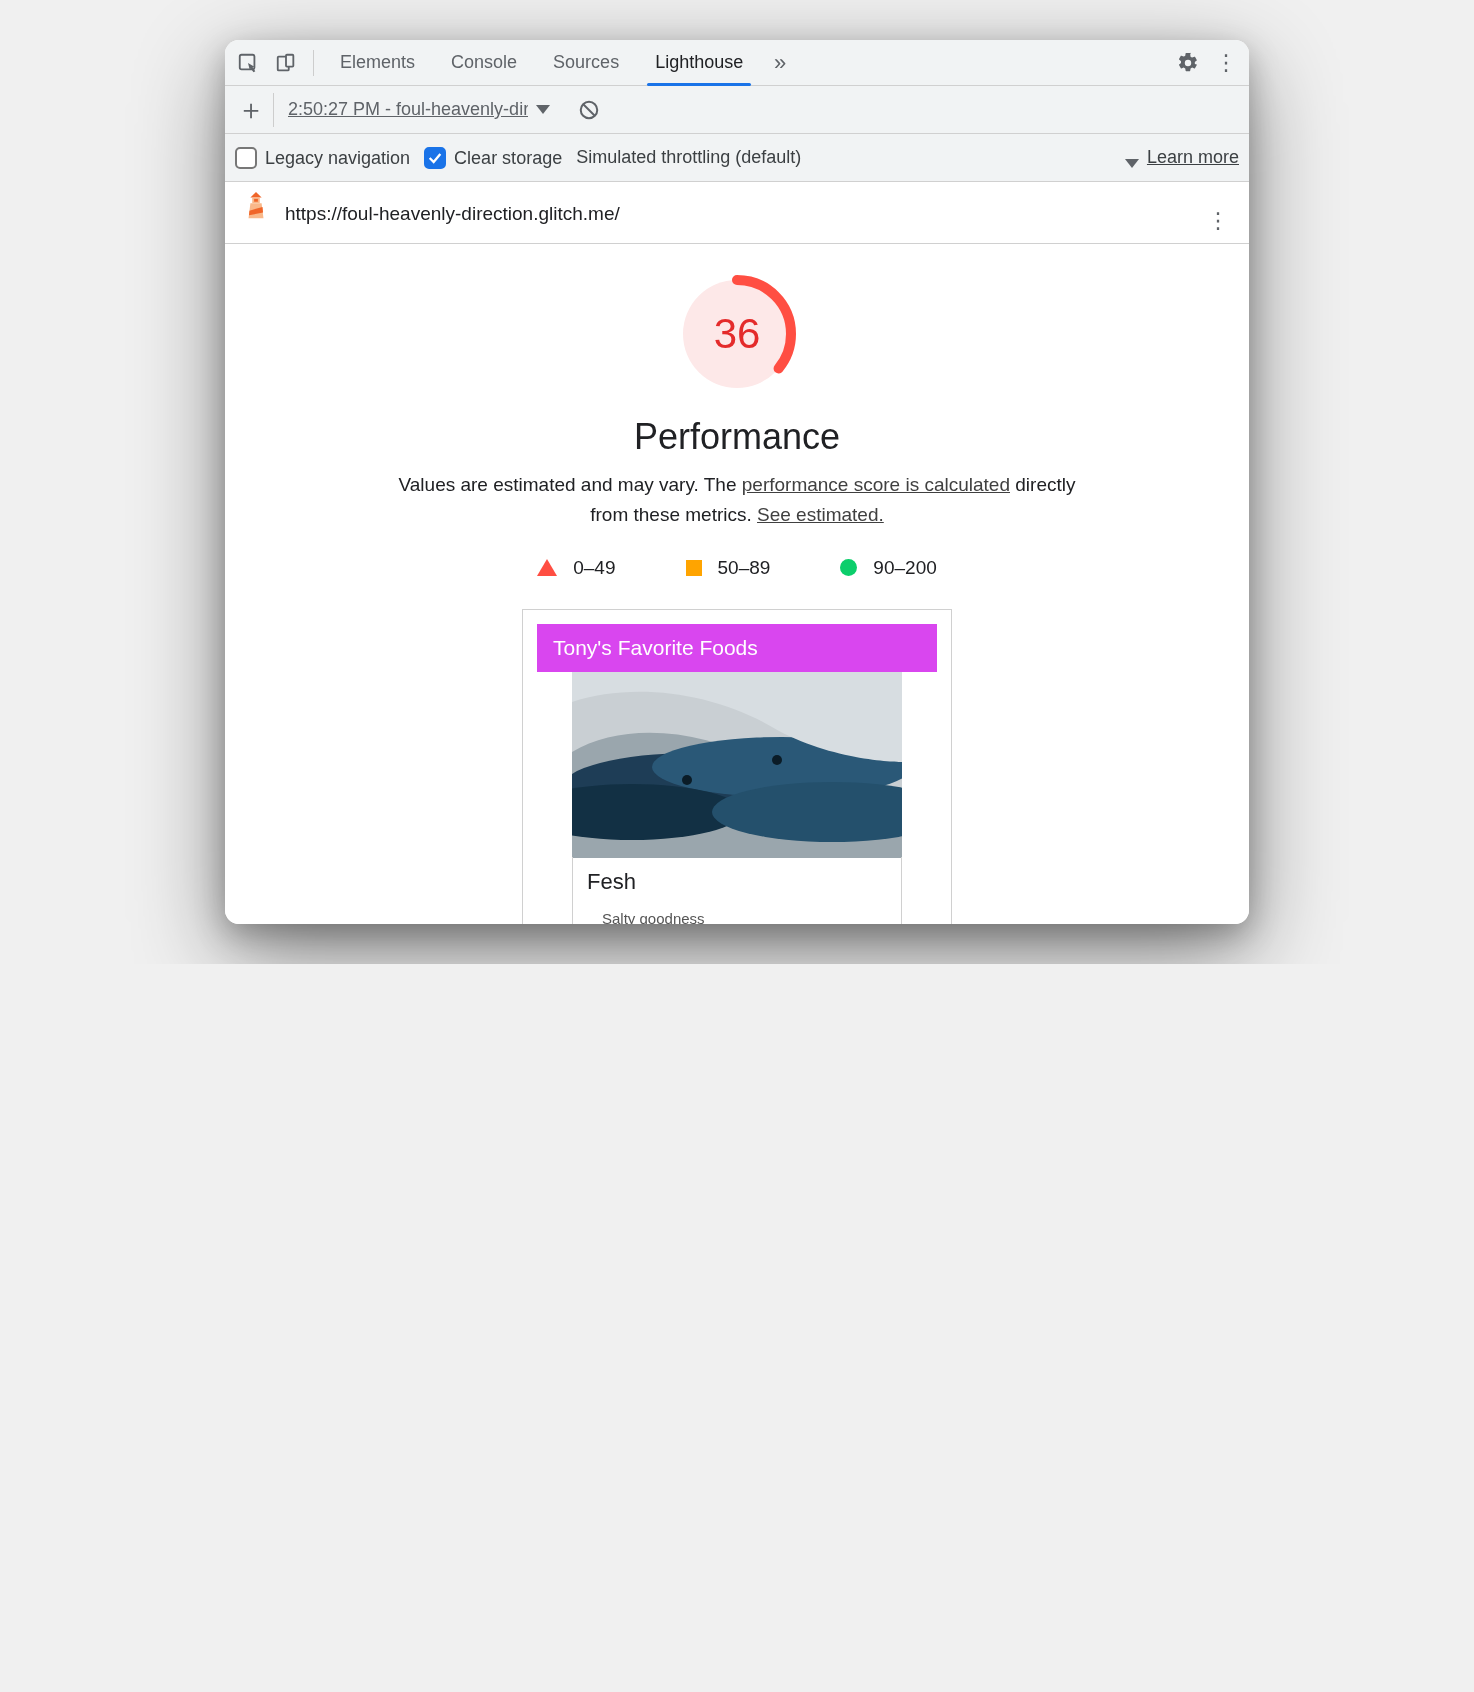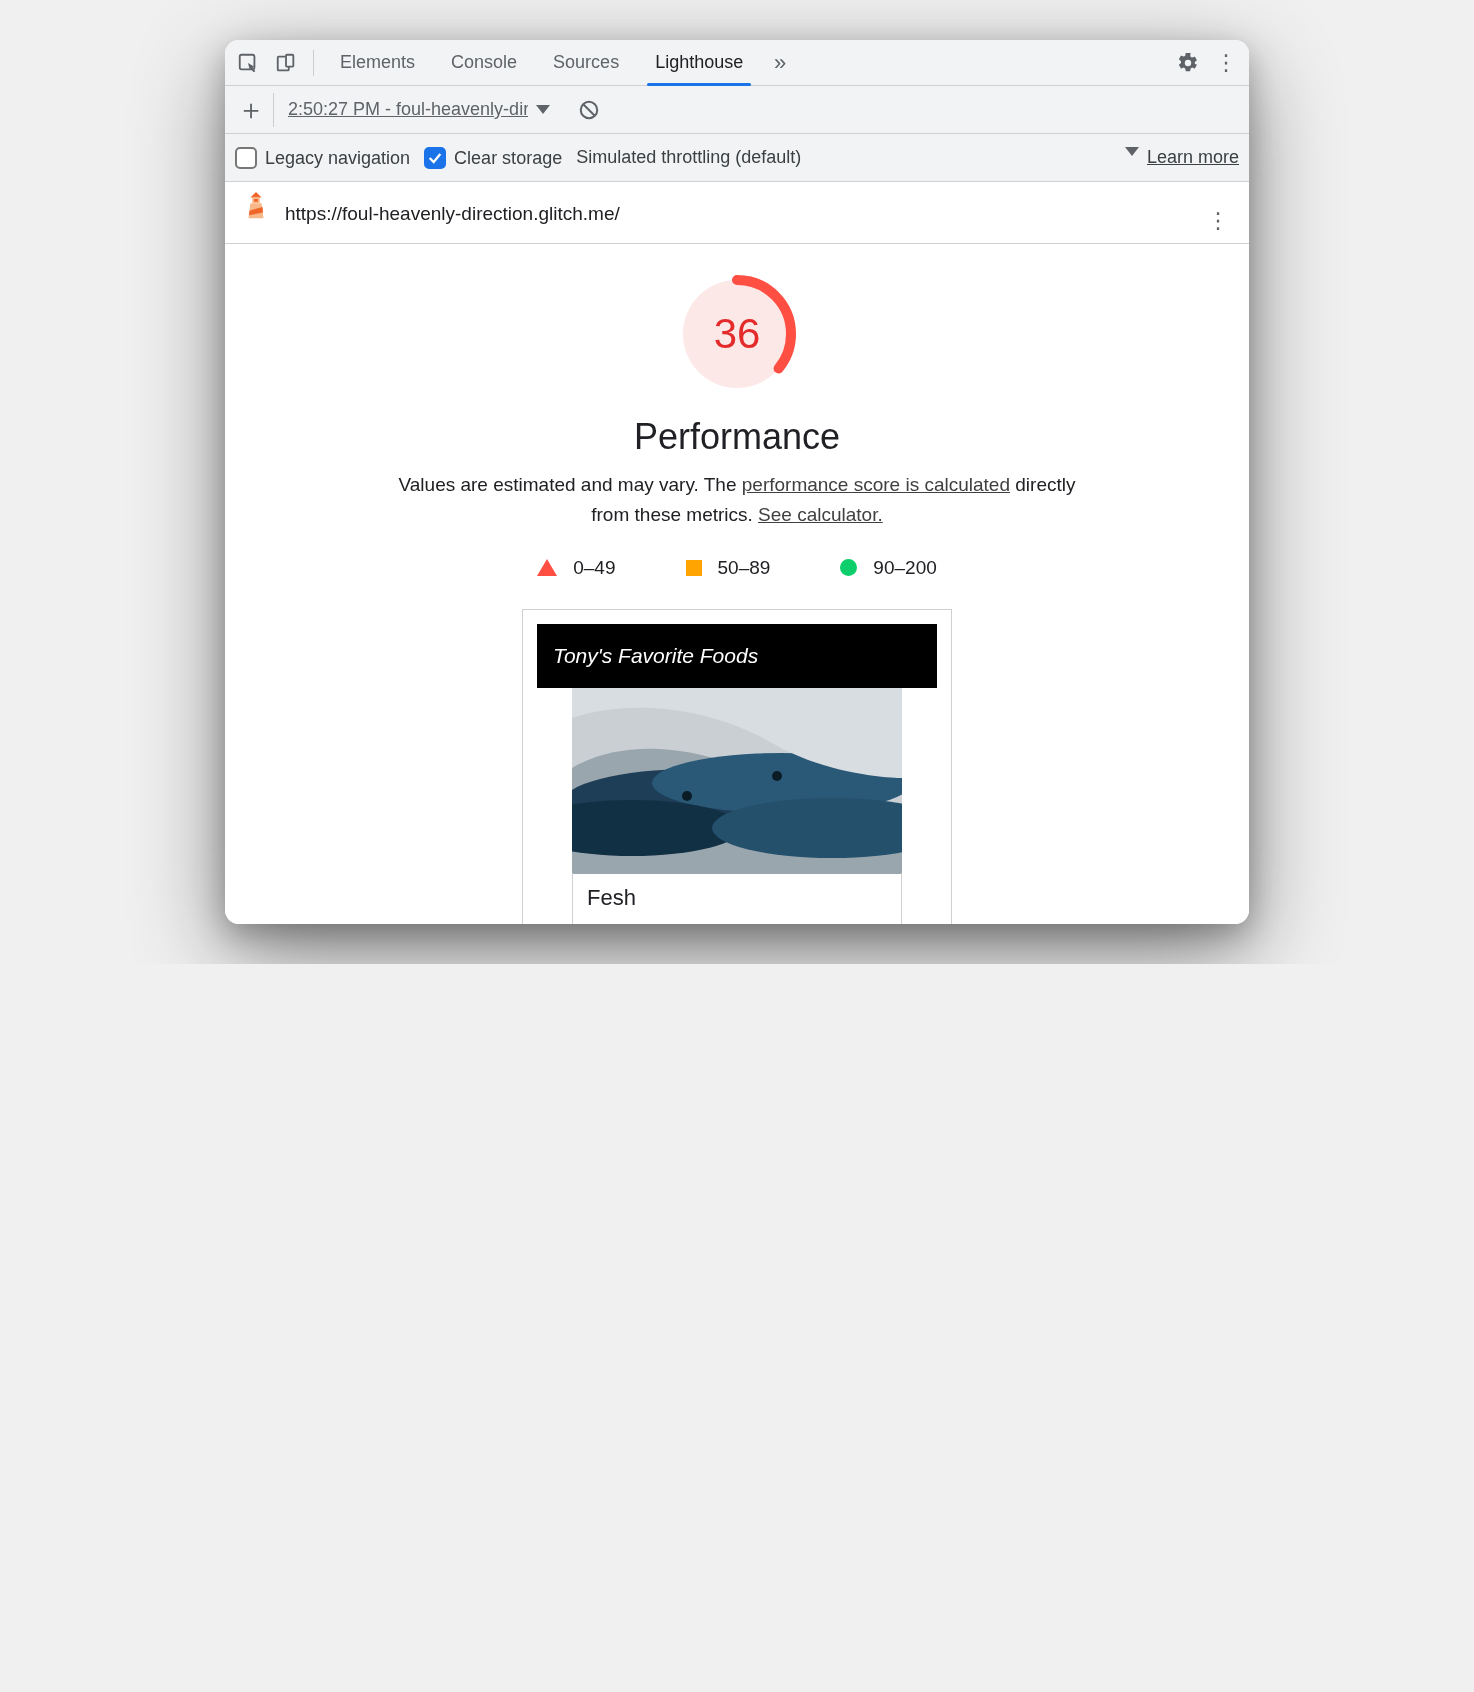--- a/index.html
+++ b/index.html
@@ -162,23 +162,22 @@
   .legend .item { display:flex; gap:16px; align-items:center;}
   .tri-red { width:0;height:0;border-left:10px solid transparent;border-right:10px solid transparent;border-bottom:17px solid #ff4e42;}
   .sq-orange { width:16px;height:16px;background:#ffa400;}
   .circ-green { width:17px;height:17px;border-radius:50%;background:#0cce6b;}
 
   .preview-card {
     width:430px; border:1px solid var(--border);
     padding:14px; display:flex; flex-direction:column;
   }
   .preview-header {
-    background:#000000; color:#fff; font-size:21px;
-    padding:20px 16px;
-    font-style:italic;
+    background:#d946ef; color:#fff; font-size:21px;
+    padding:12px 16px;
   }
   .preview-img-wrap {
     align-self:center; width:330px; height:186px;
     display:flex;align-items:center;justify-content:center;
     overflow:hidden;
   }
   .preview-txt { padding: 6px 14px 0; border:1px solid var(--border); border-top:none; width:330px; align-self:center; margin-top:-1px; min-height:82px;}
   .preview-txt h3 { margin:6px 0 6px; font-size:22px; font-weight:500;}
   .preview-txt p { margin:15px; font-size:15px; color:#555;}
 </style>
@@ -248,21 +247,21 @@
     </label>
     <label>
       <span class="checkbox checked">
         <svg width="16" height="16" viewBox="0 0 24 24" fill="none" stroke-width="3.5">
             <polyline points="4 12 10 18 20 6"></polyline>
           </svg>
       </span>
       <span>Clear storage</span>
     </label>
     <span>Simulated throttling (default)</span>
-    <span style="display:flex;align-items:flex-start;gap:8px;margin-left:auto;">
+    <span style="display:flex;align-items:flex-end;gap:8px;margin-left:auto;">
       <span class="chev-down"></span>
       <a class="learn" href="#">Learn more</a>
     </span>
   </div>
 
   <div class="urlbar">
     <span>
       <svg width="30" height="30" viewBox="0 0 32 32">
         <polygon fill="#f06529" points="16,2 10,8 22,8"></polygon>
         <rect x="12" y="8" width="8" height="6" fill="#f9b88a"></rect>
@@ -278,21 +277,21 @@
   <div class="report-body">
     <div class="score-gauge">
       <svg width="120" height="120" viewBox="0 0 120 120">
         <circle cx="60" cy="60" r="54" fill="#fde8e8"></circle>
         <circle cx="60" cy="60" r="54" fill="none" stroke="#ff4e42" stroke-width="10" stroke-linecap="round" stroke-dasharray="339" stroke-dashoffset="217" transform="rotate(-90 60 60)"></circle>
       </svg>
       <div class="score-text">36</div>
     </div>
     <div class="perf-title">Performance</div>
     <div class="perf-note">
-      <span>Values are estimated and may vary. The </span><a href="#">performance score is calculated</a><span> directly from these metrics. </span><a href="#">See calculator.</a>
+      <span>Values are estimated and may vary. The </span><a href="#">performance score is calculated</a><span> directly from these metrics. </span><a href="#">See estimated.</a>
     </div>
     <div class="legend">
       <div class="item">
           <span class="tri-red"></span>
           <span>0–49</span>
         </div>
       <div class="item">
           <span class="sq-orange"></span>
           <span>50–89</span>
         </div>

